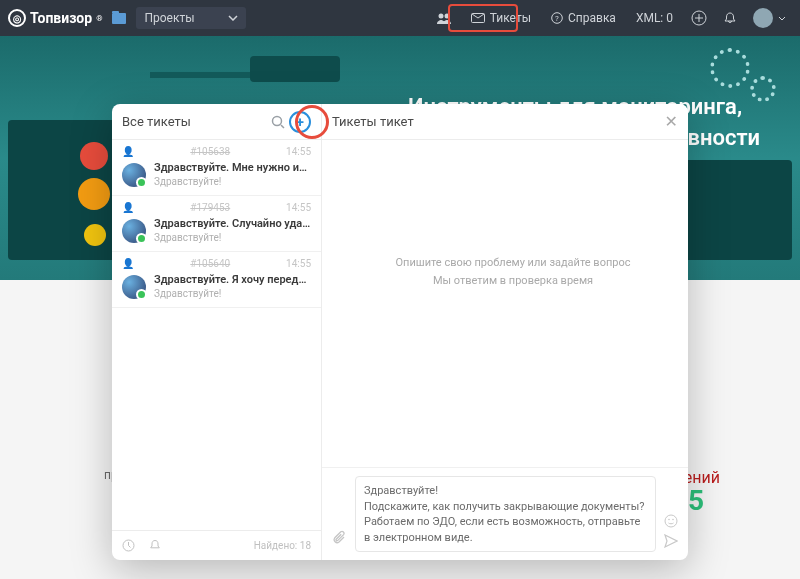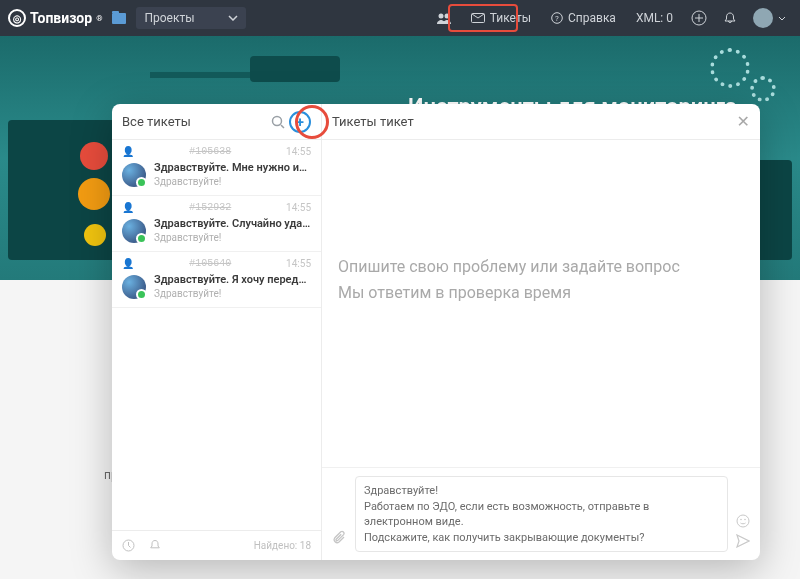--- a/index.html
+++ b/index.html
@@ -27,47 +27,47 @@
 .pipe { position:absolute; background:#135a5a; }
 .gear { position:absolute; border:4px dotted #a9dcdc; border-radius:50%; }
 .belt { position:absolute; height:60px; background: repeating-linear-gradient(90deg,#0e4c4c 0 12px,#083e3e 12px 24px); border-radius:8px; }
 .block { position:absolute; background:#0e4c4c; border-radius:4px; }
 .circle { position:absolute; border-radius:50%; }
 
 .page-text { position: absolute; top: 362px; left: 0; right: 0; text-align: center; color: #6b6b6b; font-size: 12px; line-height:1.5; }
 .stat-num { position:absolute; font-size:28px; font-weight:700; color:#2cbf7a; }
 
 
-.modal { position: absolute; top: 104px; left: 112px; width: 648px; height: 456px; background: #fff; border-radius: 8px; box-shadow: 0 10px 40px rgba(0,0,0,0.25); display: flex; overflow: hidden; }
+.modal { position: absolute; top: 104px; left: 112px; width: 576px; height: 456px; background: #fff; border-radius: 8px; box-shadow: 0 10px 40px rgba(0,0,0,0.25); display: flex; overflow: hidden; }
 .col-left { width: 210px; border-right: 1px solid #ececec; display: flex; flex-direction: column; }
 .col-right { flex: 1; display: flex; flex-direction: column; position: relative; }
 
 .panel-head { height: 36px; display: flex; align-items: center; padding: 0 10px; font-size: 13px; border-bottom: 1px solid #ececec; }
 .panel-head .title { flex: 1; color: #4a4a4a; }
 .icon-btn { width: 22px; height: 22px; display: inline-flex; align-items: center; justify-content: center; border-radius: 50%; cursor: pointer; color: #9aa0a6; }
 .plus-btn { color: #2a8fdc; border: 2px solid #2a8fdc; font-weight:700; font-size:14px; line-height:1; }
 .red-circle { position: absolute; width: 34px; height: 34px; border: 3px solid #e74c3c; border-radius: 50%; top: 105px; left: 295px; pointer-events:none; }
 
 .ticket-list { flex: 1; overflow-y: auto; }
 .ticket-group { border-bottom: 1px solid #f0f0f0; }
 .ticket-meta { display: flex; justify-content: space-between; padding: 6px 10px 2px; font-size: 10px; color: #c5c5c5; }
-.ticket-meta .id { text-decoration: line-through; font-family: Liberation Mono, monospace; }
+.ticket-meta .id { text-decoration: line-through; }
 .ticket-body { display: flex; gap: 8px; padding: 2px 10px 8px; }
 .av { width: 24px; height: 24px; border-radius: 50%; background: radial-gradient(circle at 30% 30%, #6ab0e0, #2c3e6c); flex-shrink: 0; position: relative; margin-top:2px;}
 .av::after { content:''; position:absolute; width:7px; height:7px; background:#3ac359; border:2px solid #fff; border-radius:50%; bottom:-1px; right:-1px; }
 .ticket-txt { min-width: 0; }
 .ticket-subj { font-size: 11px; font-weight: 600; color: #3a3a3a; white-space: nowrap; overflow: hidden; text-overflow: ellipsis; }
 .ticket-prev { font-size: 10px; color: #b0b0b0; margin-top: 2px; }
 
 .left-foot { height: 30px; border-top: 1px solid #ececec; display: flex; align-items: center; padding: 0 10px; gap: 14px; font-size: 10px; color: #c0c0c0; }
 .left-foot .found { margin-left: auto; }
 
 .close-x { font-size: 16px; color: #a8a8a8; cursor: pointer; }
 
-.empty-msg { position: absolute; top: 150px; left: 16px; right: 0; text-align: left; font-size: 16px; color: #a9a9a9; line-height: 1.6; }
+.empty-msg { position: absolute; top: 150px; left: 16px; right: 0; text-align: center; font-size: 11px; color: #a9a9a9; line-height: 1.6; }
 
 .compose { position: absolute; bottom: 0; left: 0; right: 0; padding: 8px 10px; display: flex; align-items: flex-end; gap: 8px; border-top: 1px solid #f0f0f0; }
 .attach { color: #c5c5c5; font-size: 15px; padding-bottom: 6px; }
 .msg-box { flex: 1; border: 1px solid #e6e6e6; border-radius: 4px; padding: 6px 8px; font-size: 11px; color: #6b6b6b; line-height: 1.4; min-height: 46px; }
 .send-icons { display:flex; flex-direction:column; gap:6px; color:#c8c8c8; font-size:13px; padding-bottom:4px;}
 
 svg { display:block; }
 </style>
 </head>
 <body>
@@ -184,21 +184,21 @@
             <div class="av"></div>
             <div class="ticket-txt">
               <div class="ticket-subj">Здравствуйте. Мне нужно импорт...</div>
               <div class="ticket-prev">Здравствуйте!</div>
             </div>
           </div>
       </div>
       <div class="ticket-group">
         <div class="ticket-meta">
             <span>👤</span>
-            <span class="id">#152932</span>
+            <span class="id">#179453</span>
             <span>14:55</span>
           </div>
         <div class="ticket-body">
             <div class="av"></div>
             <div class="ticket-txt">
               <div class="ticket-subj">Здравствуйте. Случайно удалил н...</div>
               <div class="ticket-prev">Здравствуйте!</div>
             </div>
           </div>
       </div>
@@ -243,22 +243,22 @@
       <div>Мы ответим в проверка время</div>
     </div>
     <div class="compose">
       <span class="attach">
         <svg width="15" height="16">
             <path d="M12 7l-5 5a3 3 0 01-4.2-4.2l6-6a2 2 0 012.8 2.8l-6 6a1 1 0 01-1.4-1.4l5-5" fill="none" stroke="#c5c5c5" stroke-width="1.3"></path>
           </svg>
       </span>
       <div class="msg-box">
         <div>Здравствуйте!</div>
+        <div>Подскажите, как получить закрывающие документы?</div>
         <div>Работаем по ЭДО, если есть возможность, отправьте в электронном виде.</div>
-        <div>Подскажите, как получить закрывающие документы?</div>
       </div>
       <div class="send-icons">
         <span>
             <svg width="14" height="14">
               <circle cx="7" cy="7" r="6" fill="none" stroke="#c8c8c8"></circle>
               <circle cx="5" cy="5.5" r="0.8" fill="#c8c8c8"></circle>
               <circle cx="9" cy="5.5" r="0.8" fill="#c8c8c8"></circle>
               <path d="M4.5 9c1 1 4 1 5 0" fill="none" stroke="#c8c8c8"></path>
             </svg>
           </span>

